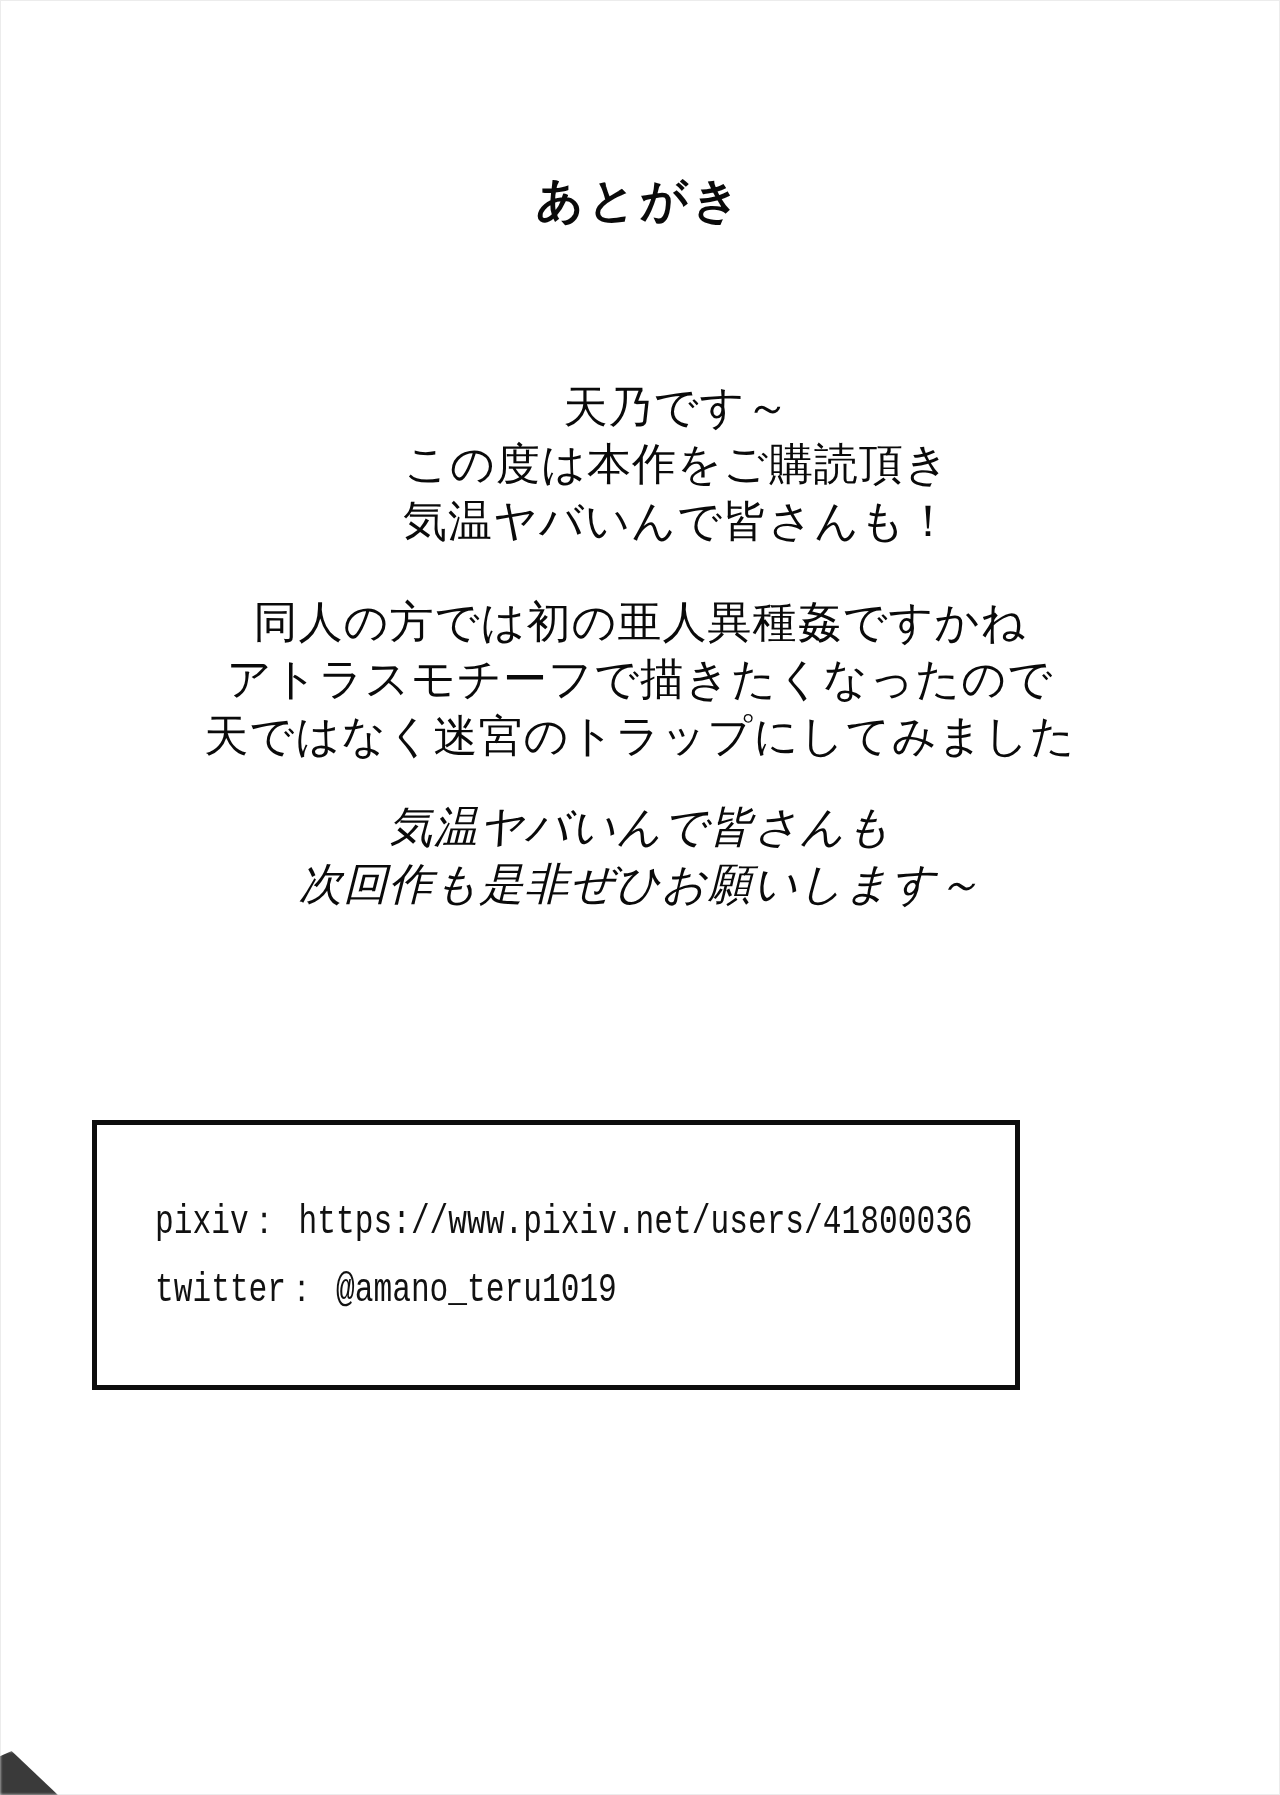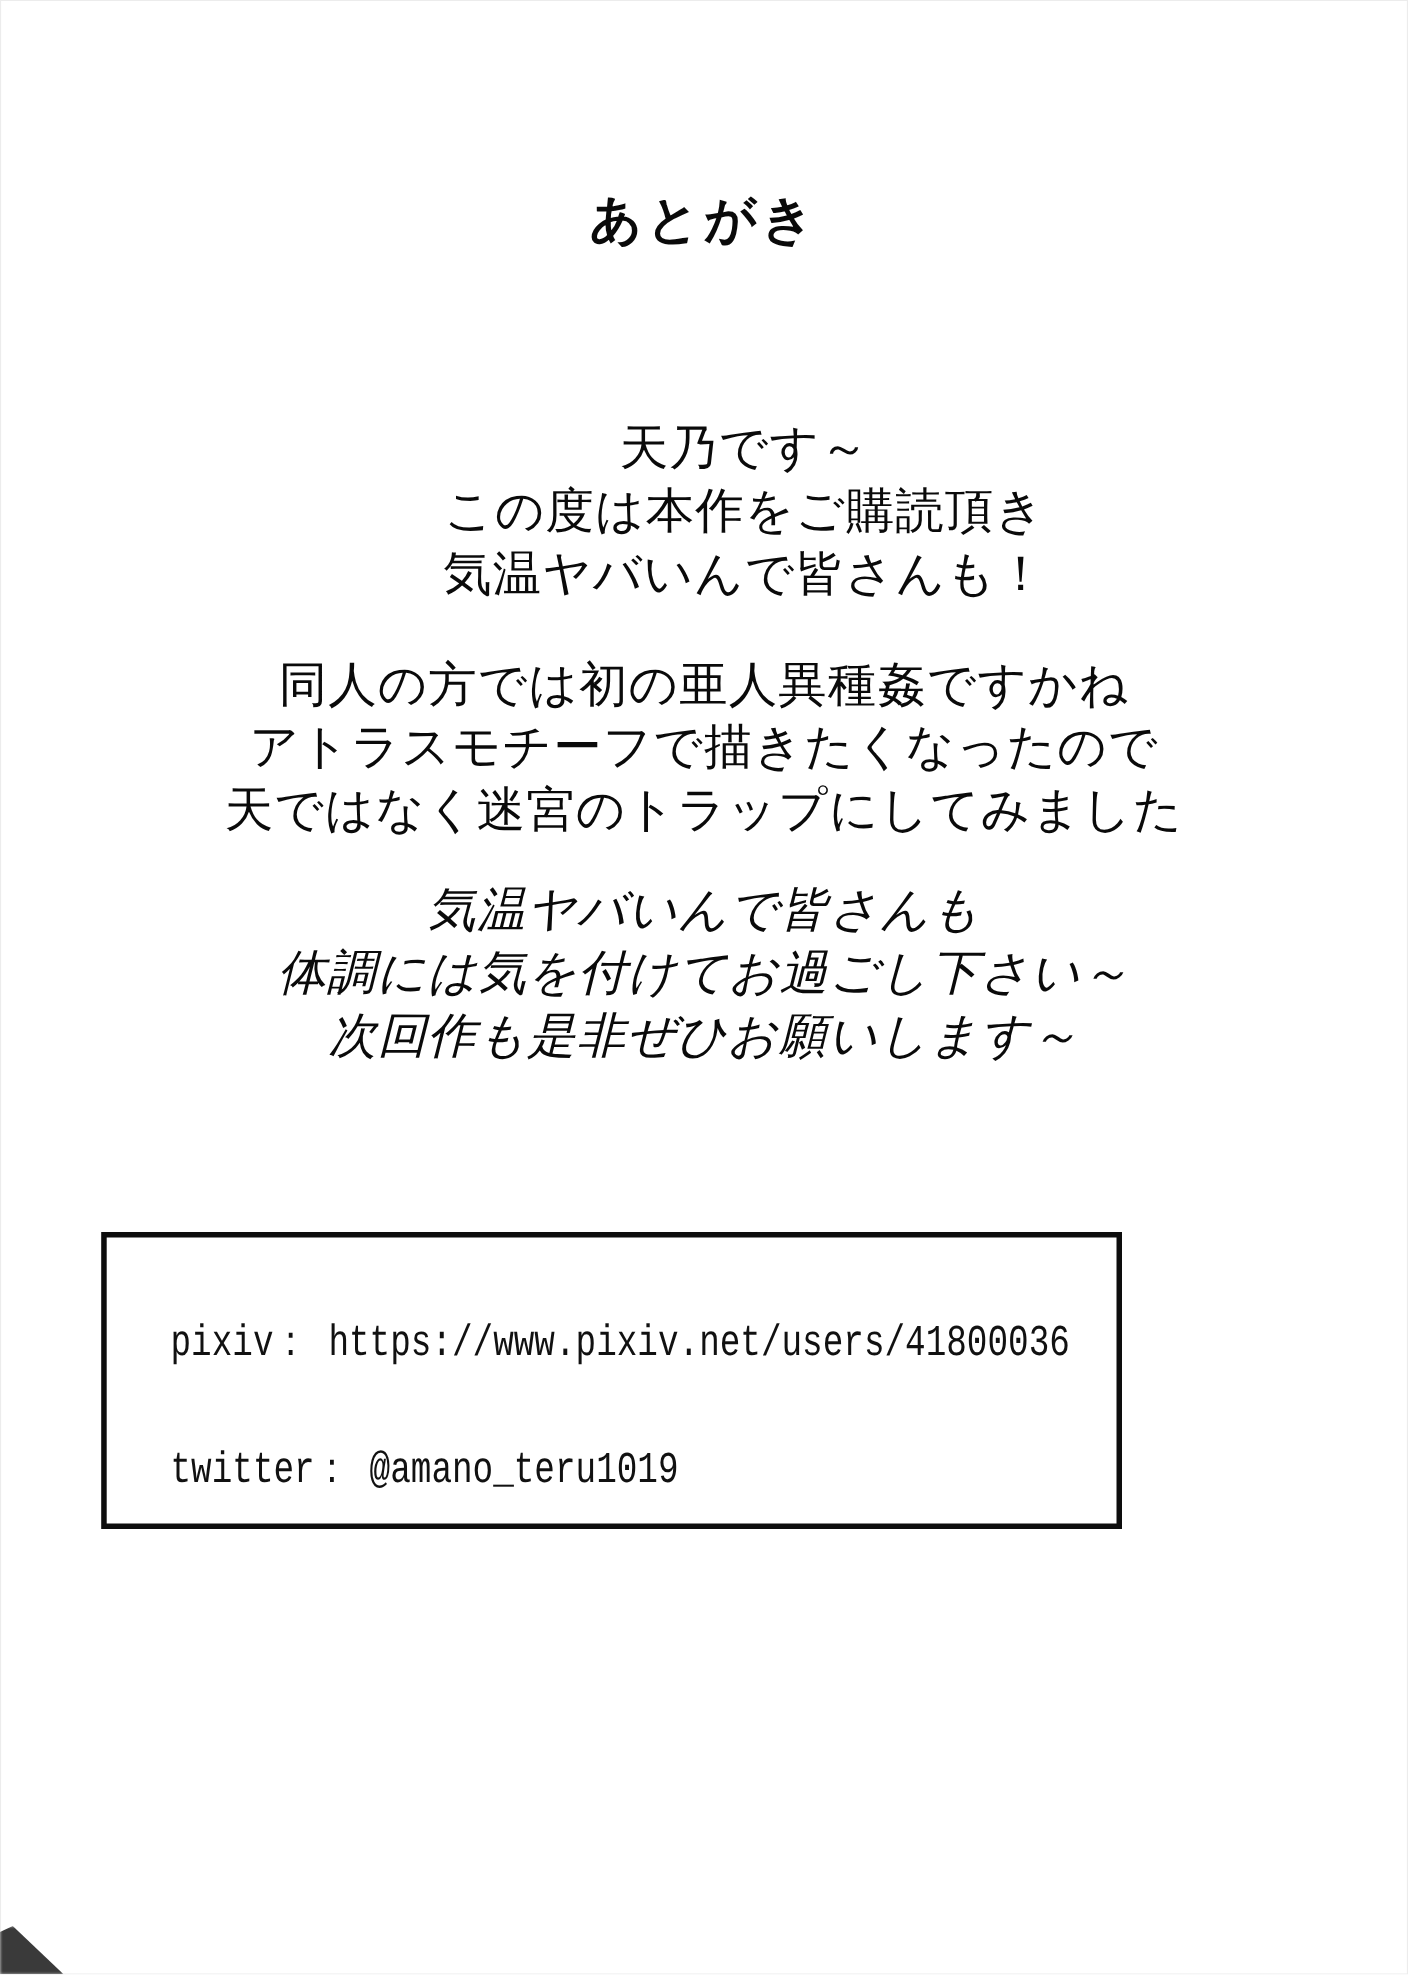--- a/index.html
+++ b/index.html
@@ -43,21 +43,21 @@
     left: 92px;
     width: 928px;
     height: 270px;
     box-sizing: border-box;
     border: 5px solid #0d0d0d;
     background: #ffffff;
     display: flex;
     flex-direction: column;
     justify-content: flex-start;
     padding: 78px 0 0 58px;
-    gap: 75px;
+    gap: 28px;
   }
   .link-line {
     font-family: "Liberation Mono", monospace;
     font-size: 40px;
     line-height: 1;
     white-space: nowrap;
     transform: scaleX(0.78);
     transform-origin: left center;
     color: #111111;
   }
@@ -86,21 +86,20 @@
   </div>
 
   <div class="para para-2">
     <div>同人の方では初の亜人異種姦ですかね</div>
     <div>アトラスモチーフで描きたくなったので</div>
     <div>天ではなく迷宮のトラップにしてみました</div>
   </div>
 
   <div class="para para-3">
     <div>気温ヤバいんで皆さんも</div>
-    <div>体調には気を付けてお過ごし下さい～</div>
     <div>次回作も是非ぜひお願いします～</div>
   </div>
 
   <div class="links-box">
     <div class="link-line">
       <span>pixiv：</span>
       <span>https://www.pixiv.net/users/41800036</span>
     </div>
     <div class="link-line">
       <span>twitter：</span>

